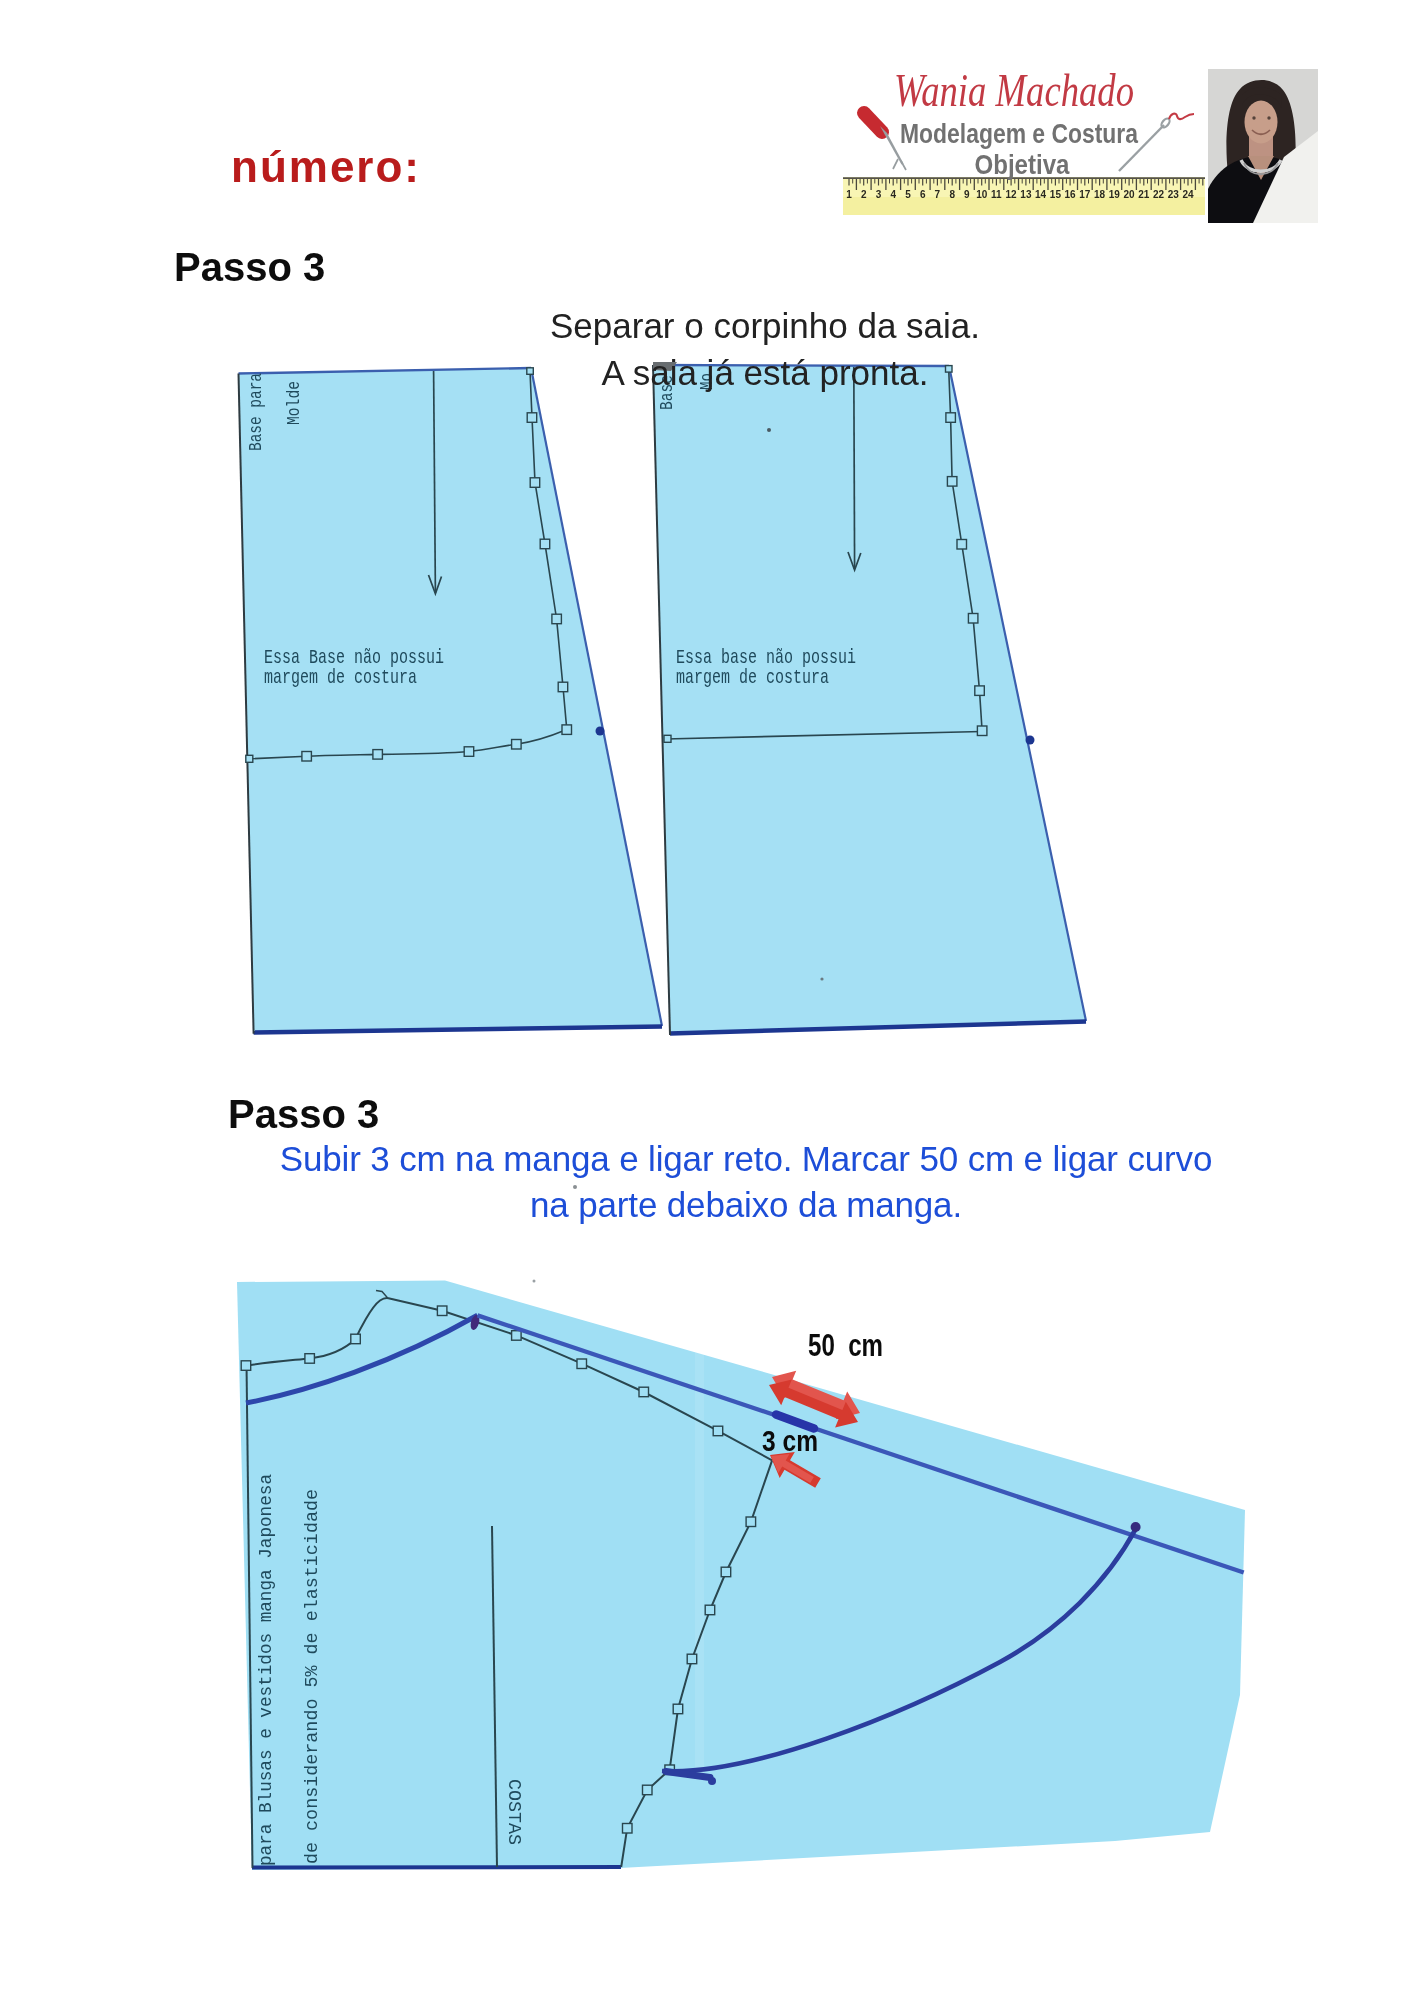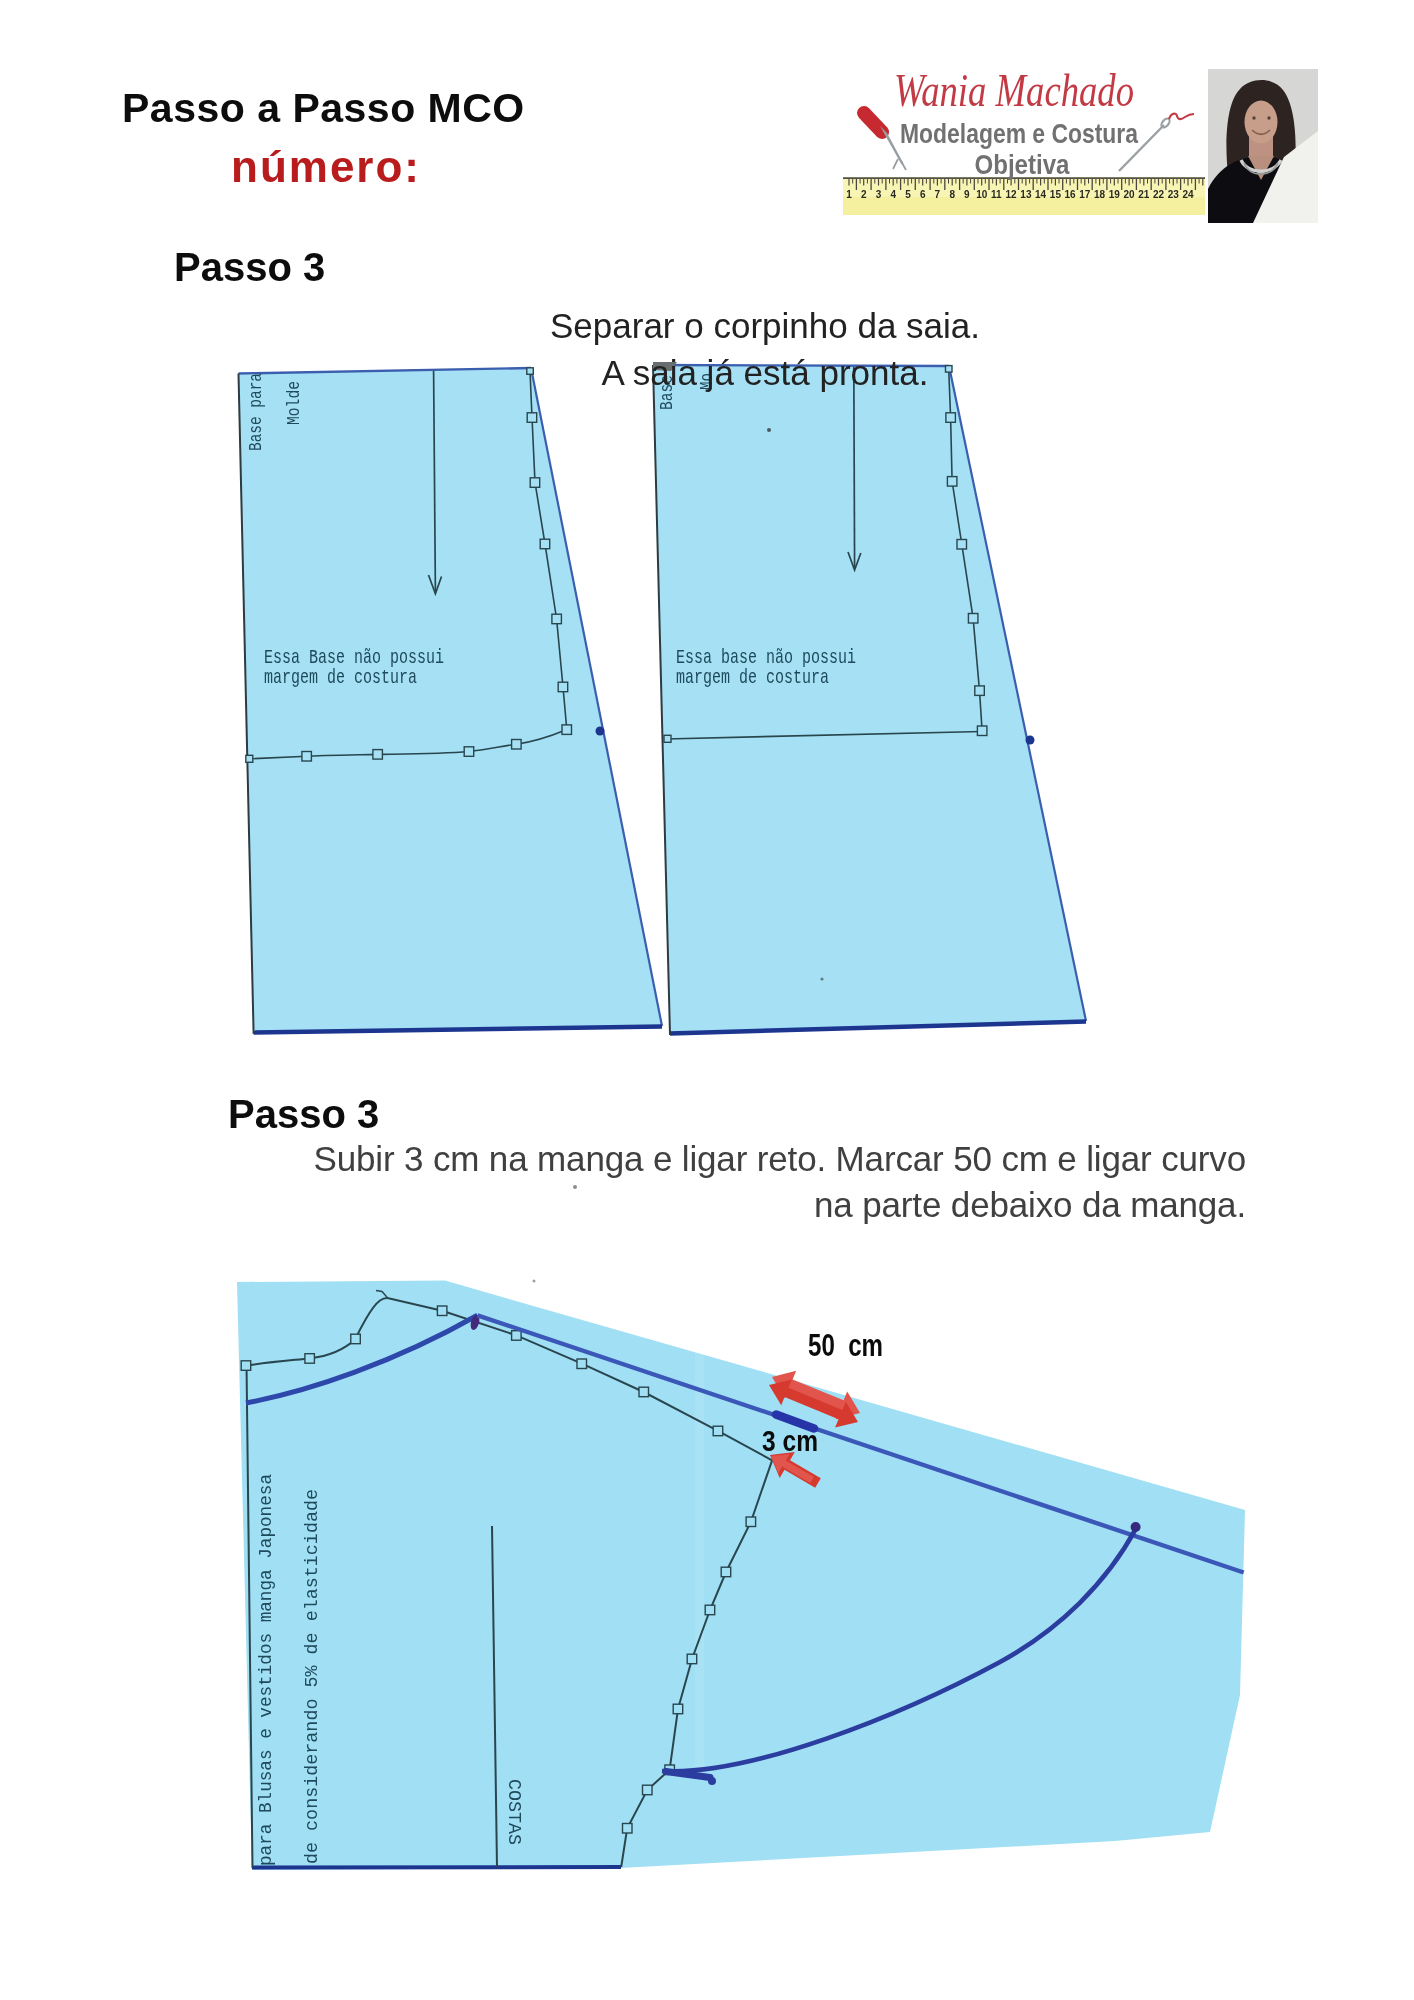--- a/index.html
+++ b/index.html
@@ -245,18 +245,17 @@
         <path d="M1208,223 L1208,189 C1219,166 1240,156 1261,156 C1283,156 1303,168 1310,189 L1311,223 Z" fill="#0d0d11"></path>
         <polygon points="1248,156 1274,156 1261,180" fill="#b8907d"></polygon>
         <path d="M1241,160 C1248,175 1273,175 1281,160" fill="none" stroke="#cfcfcf" stroke-width="3.4"></path>
         <path d="M1244,163 C1250,178 1271,178 1278,163" fill="none" stroke="#98989a" stroke-width="1.8"></path>
         <polygon points="1318,131 1318,223 1253,223 1284,157" fill="#f1f1ee"></polygon>
       </g>
 <text x="894" y="106" font-family="Liberation Serif" font-size="46" font-style="italic" fill="#c23a44" textLength="240" lengthAdjust="spacingAndGlyphs">Wania Machado</text>
 <text x="1019" y="143" font-family="Liberation Sans" font-size="27" font-weight="bold" fill="#717171" text-anchor="middle" textLength="238" lengthAdjust="spacingAndGlyphs">Modelagem e Costura</text>
 <text x="1022" y="174" font-family="Liberation Sans" font-size="27" font-weight="bold" fill="#717171" text-anchor="middle" textLength="95" lengthAdjust="spacingAndGlyphs">Objetiva</text>
 </svg>
-<div class="abs" id="t1" style="left:122px;top:85px;font-size:41px;font-weight:bold;letter-spacing:0.5px;color:#0d0d0d;">Passo a Passo MCO</div>
 <div class="abs" id="t2" style="left:231px;top:142px;font-size:44px;font-weight:bold;letter-spacing:2px;color:#b91c1c;">número:</div>
 <div class="abs" id="t4" style="left:174px;top:245px;font-size:40px;font-weight:bold;color:#0d0d0d;">Passo 3</div>
 <div class="abs" id="t5" style="left:455px;top:264px;width:620px;text-align:center;font-size:35px;color:#222;line-height:47px;margin-top:38px;">Separar o corpinho da saia.<br>A saia já está pronta.</div>
 <div class="abs" id="t6" style="left:228px;top:1092px;font-size:40px;font-weight:bold;color:#0d0d0d;">Passo 3</div>
-<div class="abs" id="t7" style="left:246px;top:1136px;width:1000px;text-align:right;font-size:35px;color:#404040;line-height:46px;letter-spacing:-0.15px;">Subir 3 cm na manga e ligar reto. Marcar 50 cm e ligar curvo<br>na parte debaixo da manga.</div>
+<div class="abs" id="t7" style="left:246px;top:1136px;width:1000px;text-align:center;font-size:35px;color:#1d4ed8;line-height:46px;letter-spacing:-0.15px;">Subir 3 cm na manga e ligar reto. Marcar 50 cm e ligar curvo<br>na parte debaixo da manga.</div>
 </div>
 </body></html>

